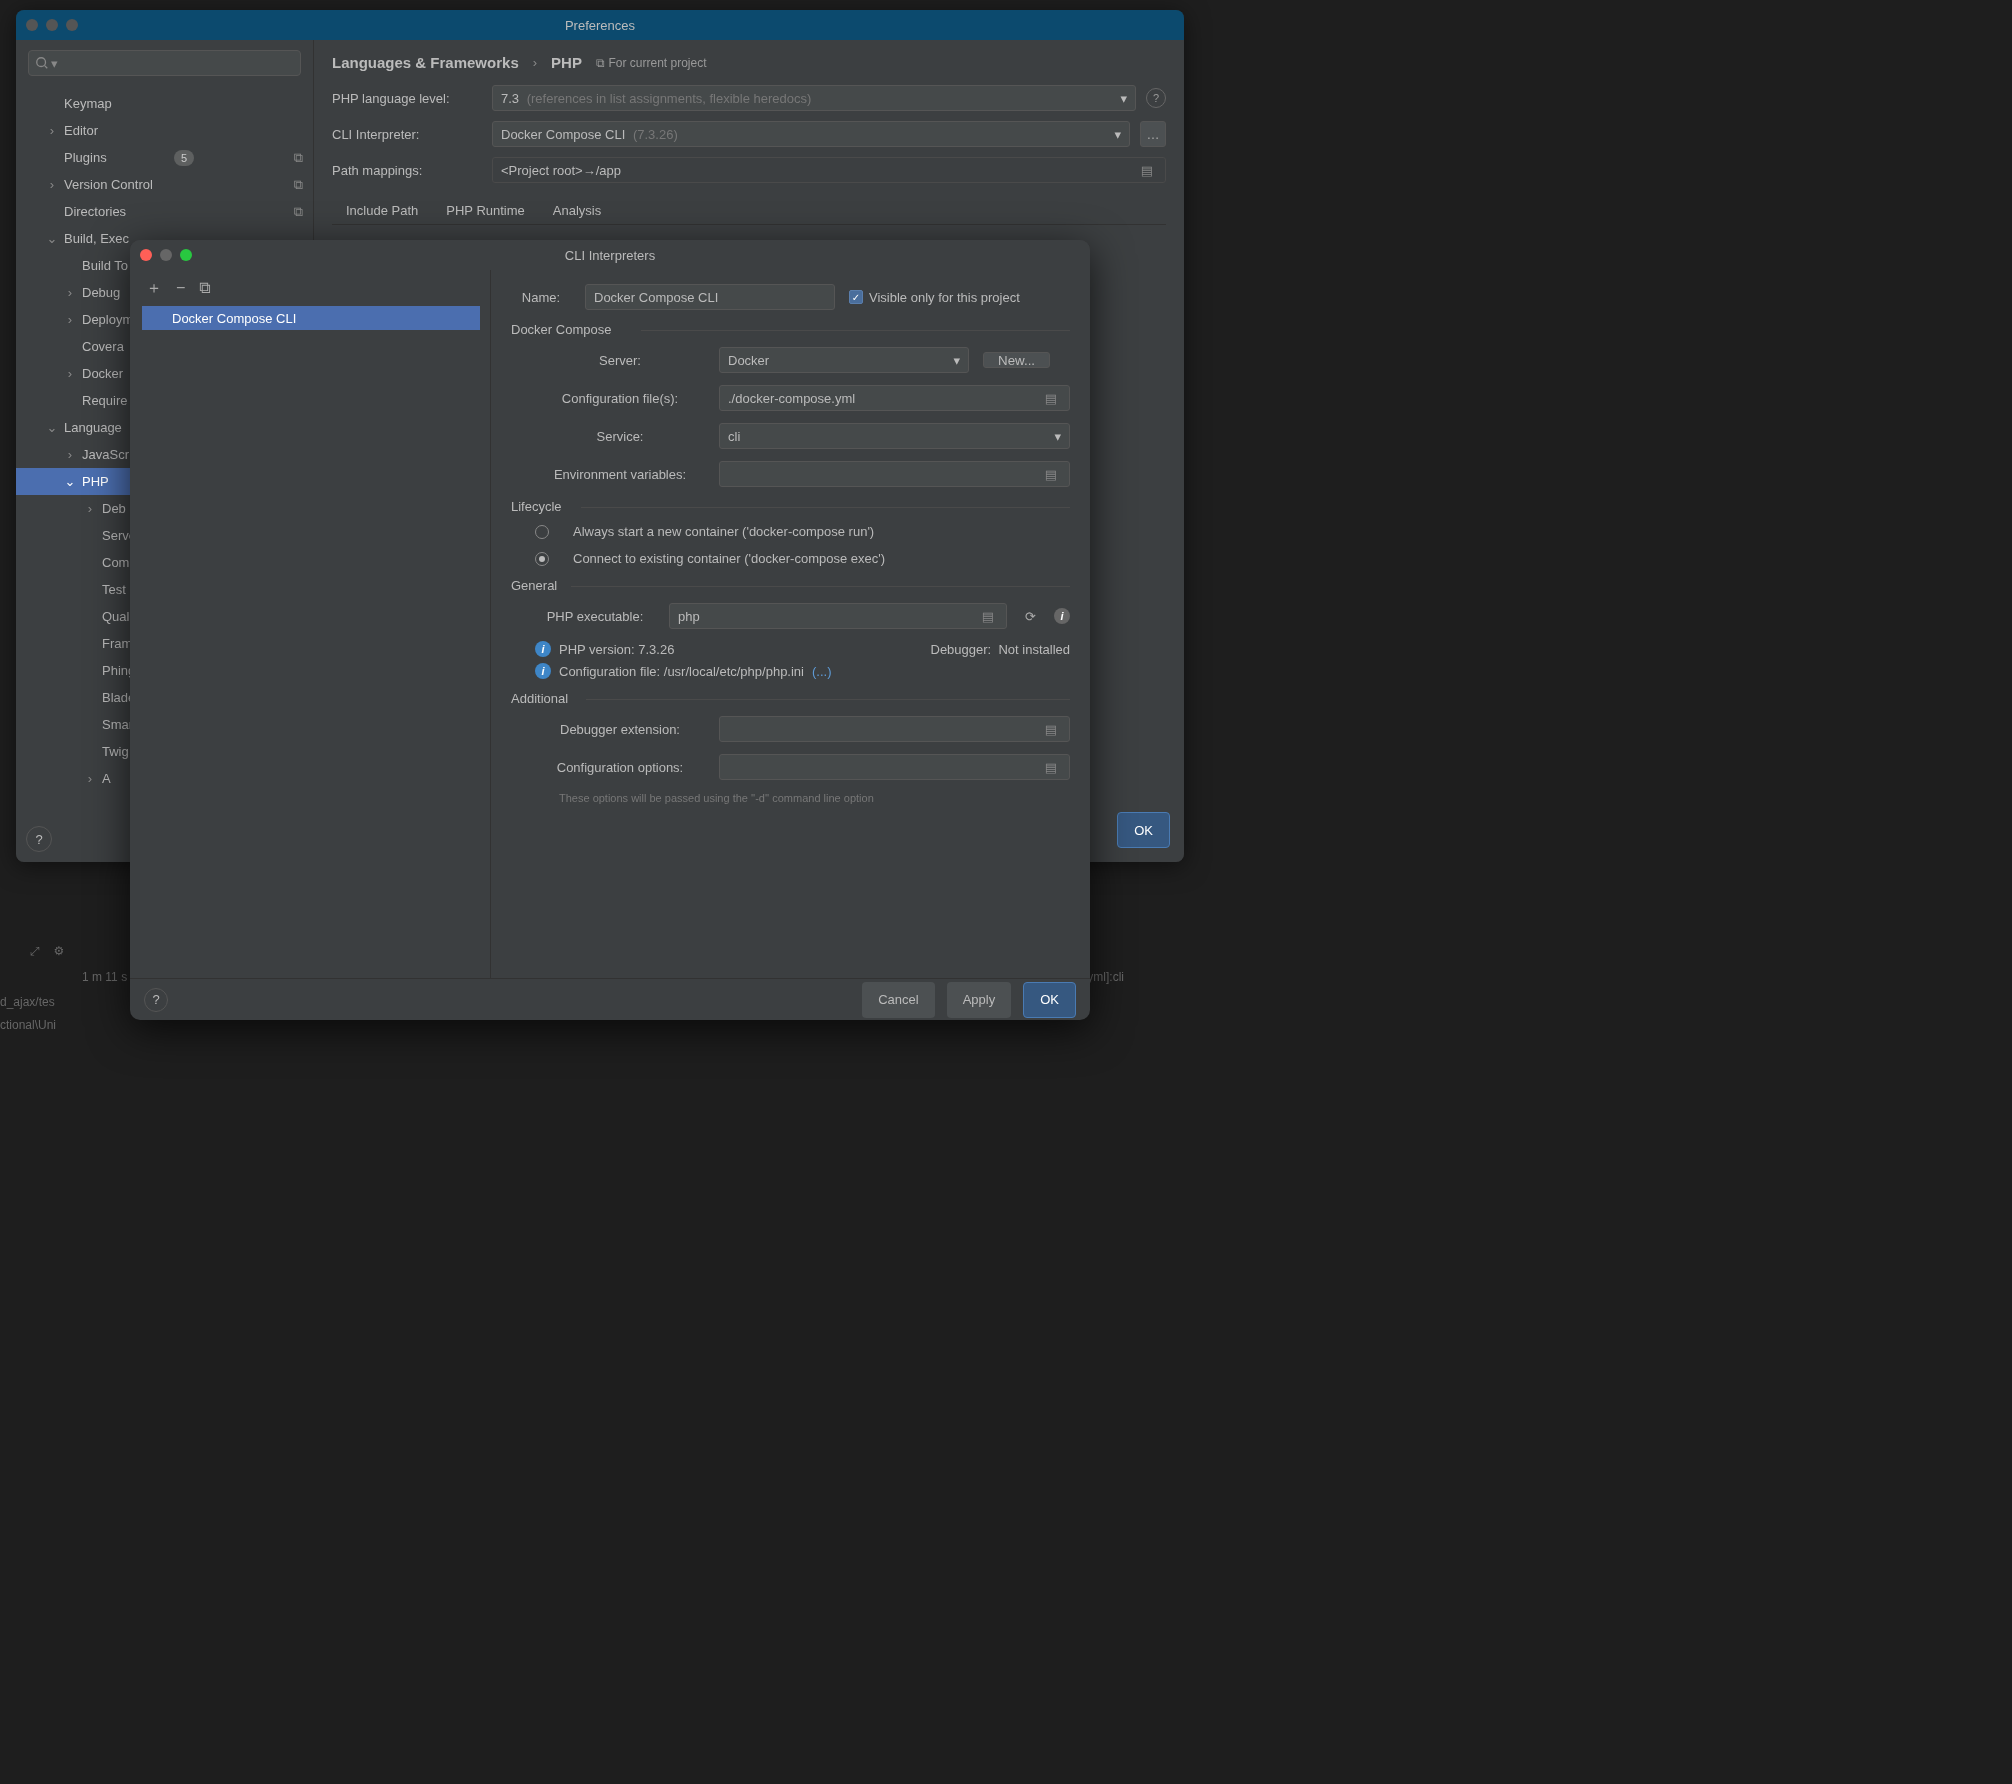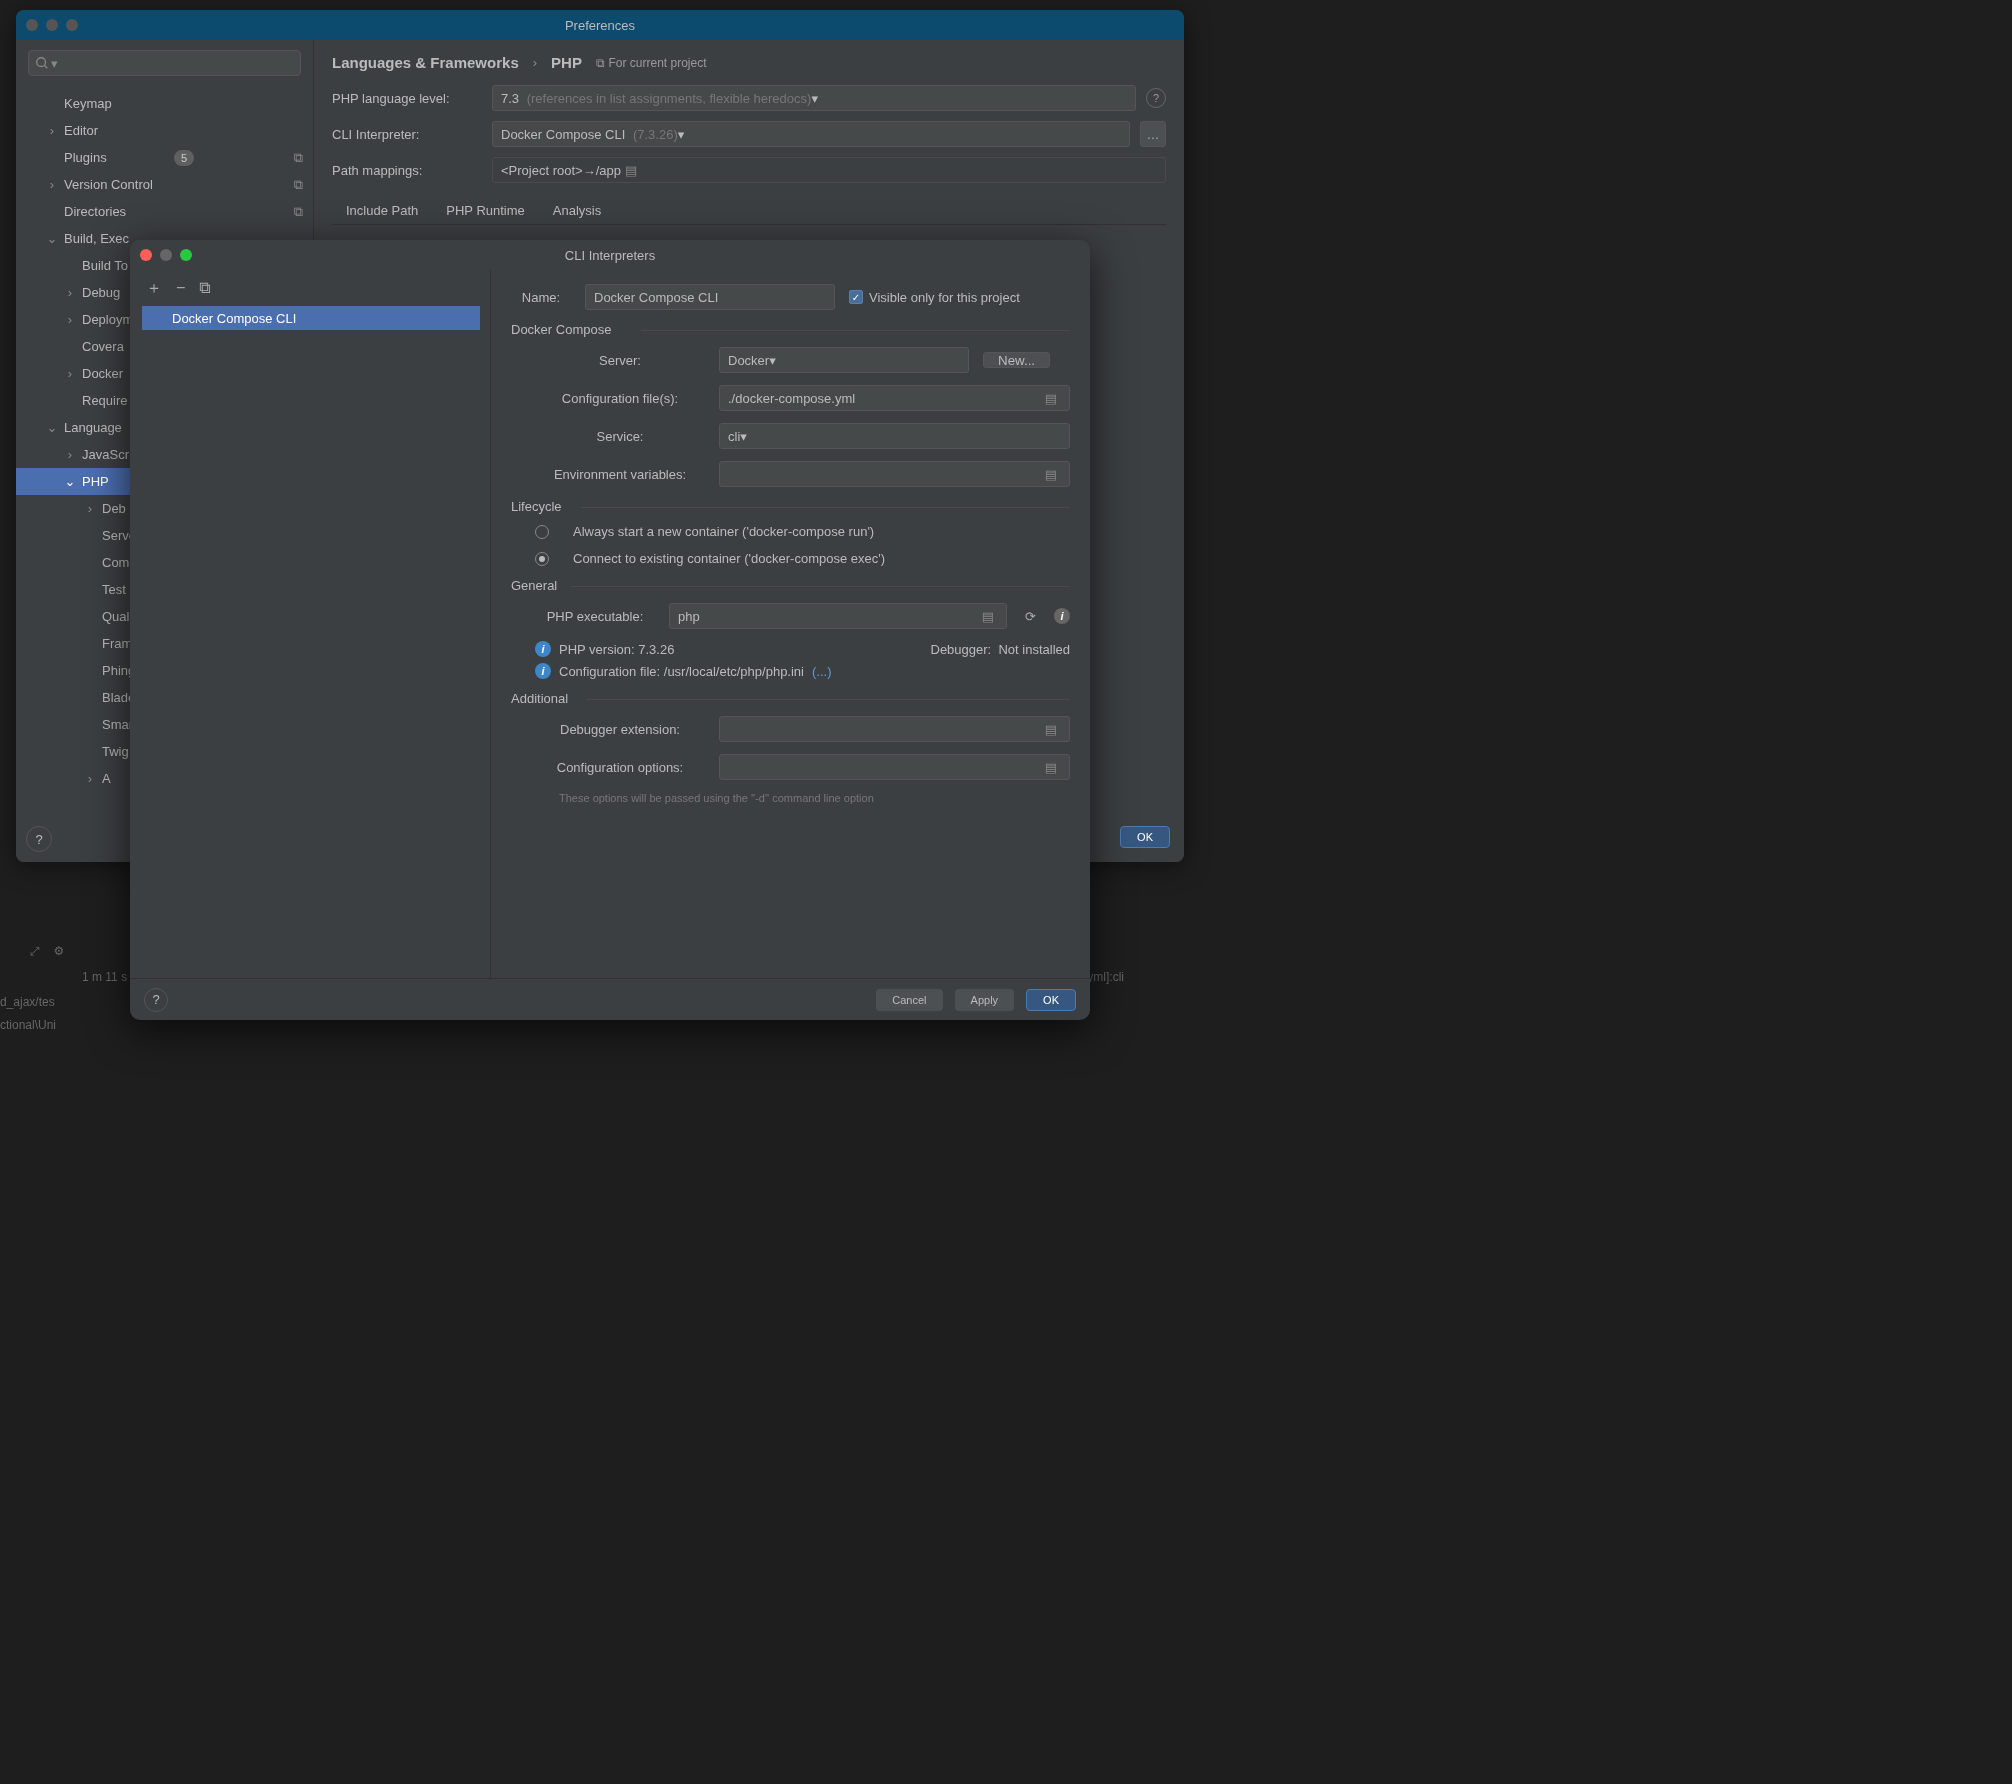--- a/index.html
+++ b/index.html
@@ -28,28 +28,28 @@
 .help-btn { width: 26px; height: 26px; border-radius: 50%; border: 1px solid #555; background: #3c3f41; color: #bbb; margin: 10px; display: flex; align-items: center; justify-content: center; }
 
 .prefs-main { flex: 1; background: #3c3f41; padding: 14px 18px; overflow: hidden; position: relative; }
 .breadcrumb { display: flex; align-items: center; gap: 14px; margin-bottom: 14px; color: #bbb; }
 .breadcrumb .bc-main { font-weight: 600; font-size: 15px; }
 .breadcrumb .chev { color: #888; }
 .breadcrumb .bc-sub { font-weight: 600; font-size: 15px; }
 .breadcrumb .scope { color: #999; font-size: 12px; display: flex; align-items: center; gap: 4px; }
 .form-row { display: flex; align-items: center; margin-bottom: 10px; gap: 10px; }
 .form-row label { width: 150px; color: #bbb; }
-.select { flex: 1; background: #45494a; border: 1px solid #555; border-radius: 3px; height: 26px; display: flex; align-items: center; padding: 0 8px; color: #bbb; justify-content: flex-start; }
+.select { flex: 1; background: #45494a; border: 1px solid #555; border-radius: 3px; height: 26px; display: flex; align-items: center; padding: 0 8px; color: #bbb; justify-content: space-between; }
 .select .hint { color: #777; margin-left: 4px; }
 .browse-btn { width: 26px; height: 26px; background: #4c5052; border: 1px solid #555; border-radius: 3px; display: flex; align-items: center; justify-content: center; color: #aaa; }
 .help-ic { width: 20px; height: 20px; border: 1px solid #666; border-radius: 50%; display: flex; align-items: center; justify-content: center; color: #999; font-size: 11px; }
 .tabs { display: flex; gap: 28px; margin-top: 14px; padding-left: 14px; border-bottom: 1px solid #323232; }
 .tabs .tab { padding: 6px 0; color: #bbb; font-size: 13px; text-align: center; }
 .prefs-footer { position: absolute; bottom: 0; right: 0; padding: 14px; display: flex; gap: 10px; }
-.btn { height: 22px; padding: 0 16px; border-radius: 4px; border: none; font-size: 11px; display: flex; align-items: center; justify-content: center; }
+.btn { height: 36px; padding: 0 16px; border-radius: 4px; border: none; font-size: 13px; display: flex; align-items: center; justify-content: center; }
 .btn.default { background: #4c5052; color: #bbb; }
 .btn.primary { background: #365880; color: #fff; border: 1px solid #4a7bb3; background: #4a6e9c; }
 
 
 .modal { position: absolute; top: 240px; left: 130px; width: 960px; height: 780px; background: #3c3f41; border-radius: 10px; overflow: hidden; box-shadow: 0 10px 40px rgba(0,0,0,0.7); z-index: 10; }
 .modal .titlebar { background: #3c3f41; height: 30px; }
 .modal .titlebar .traffic .red { background: #ff5f57; }
 .modal .titlebar .traffic .yel { background: #666; }
 .modal .titlebar .traffic .grn { background: #28c840; }
 .modal-body { display: flex; height: calc(100% - 72px); }

